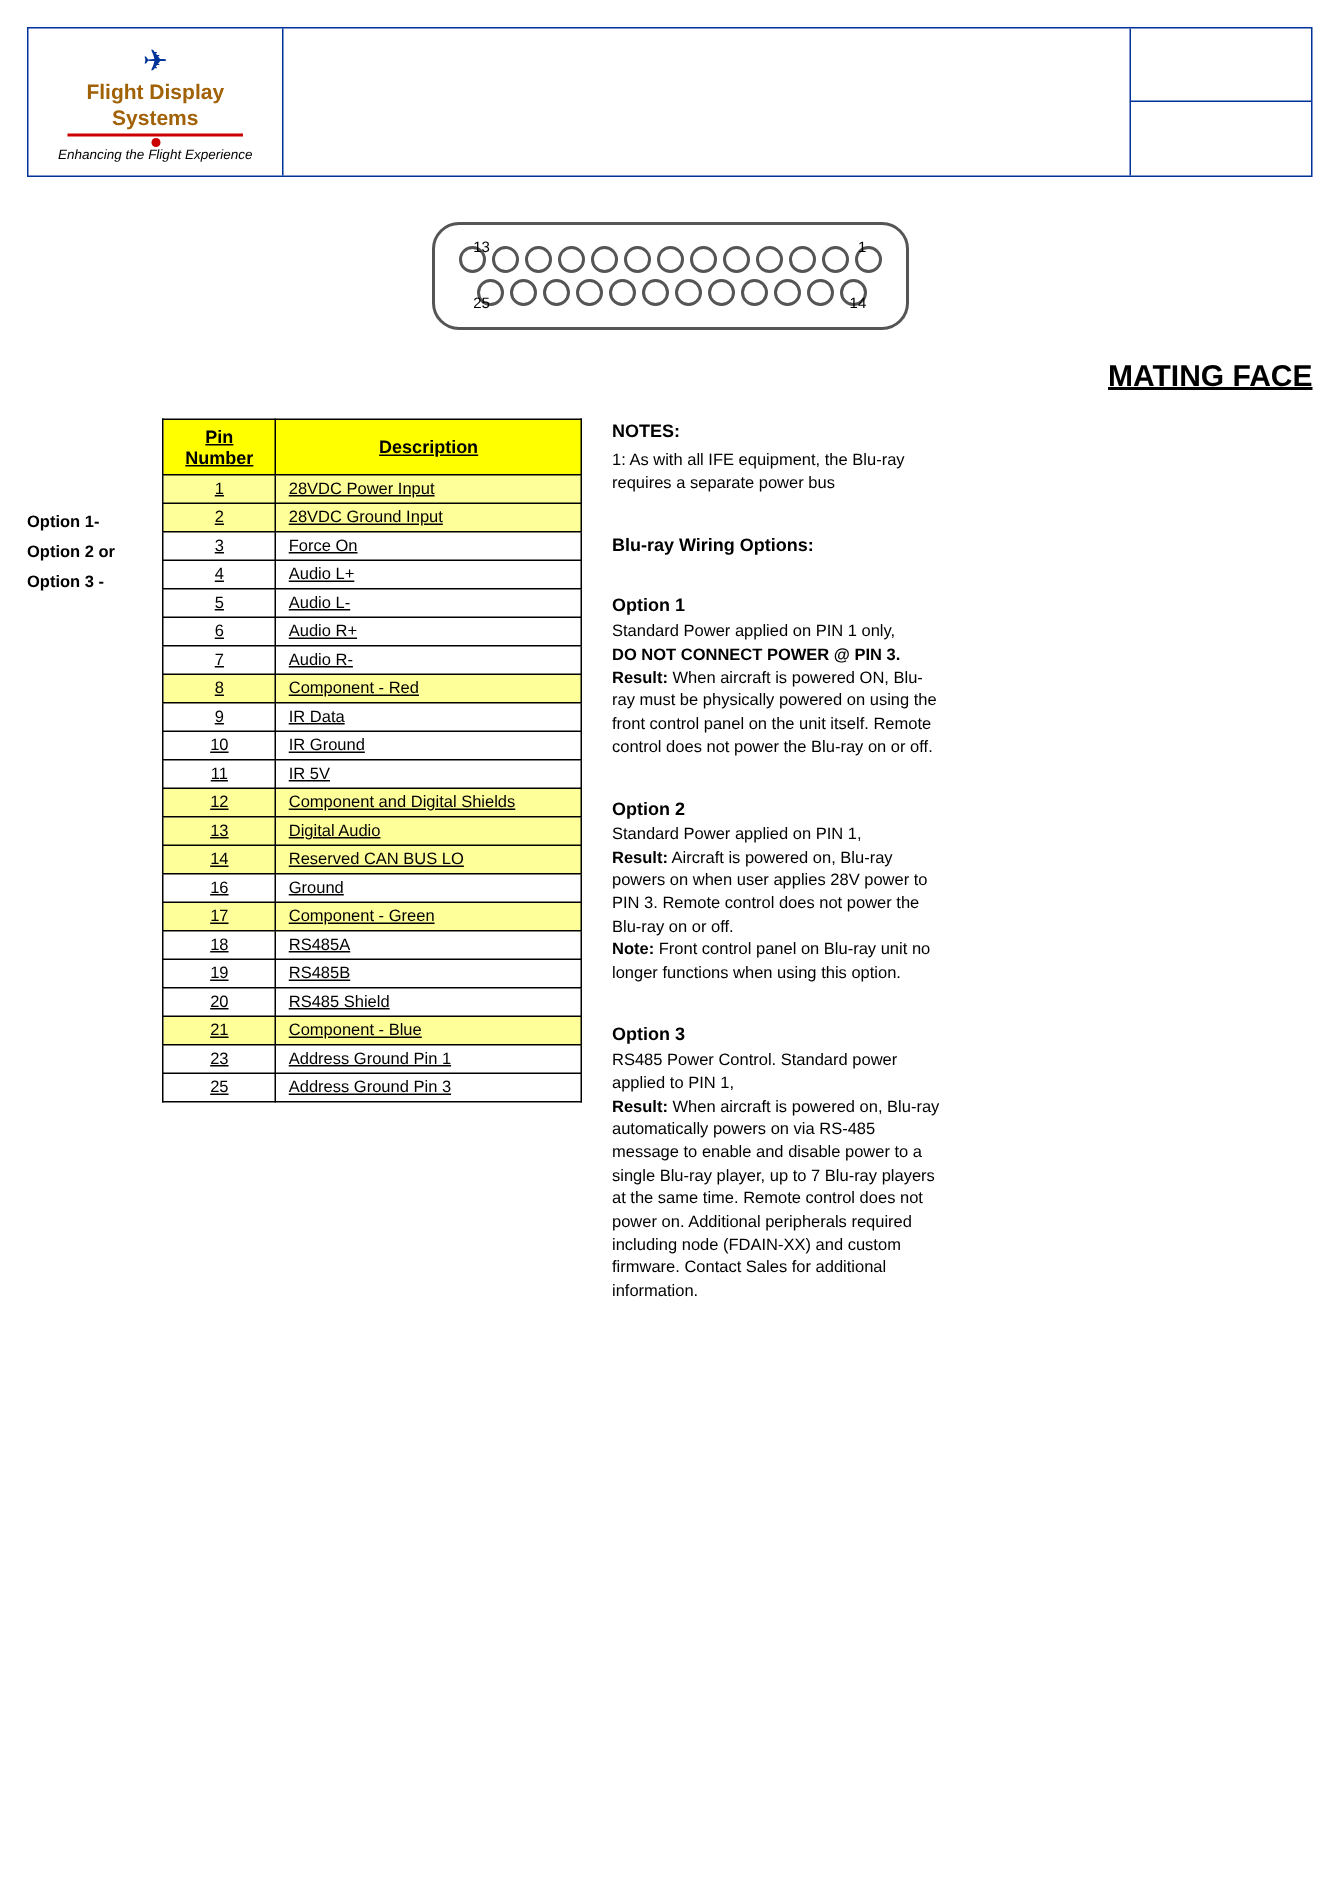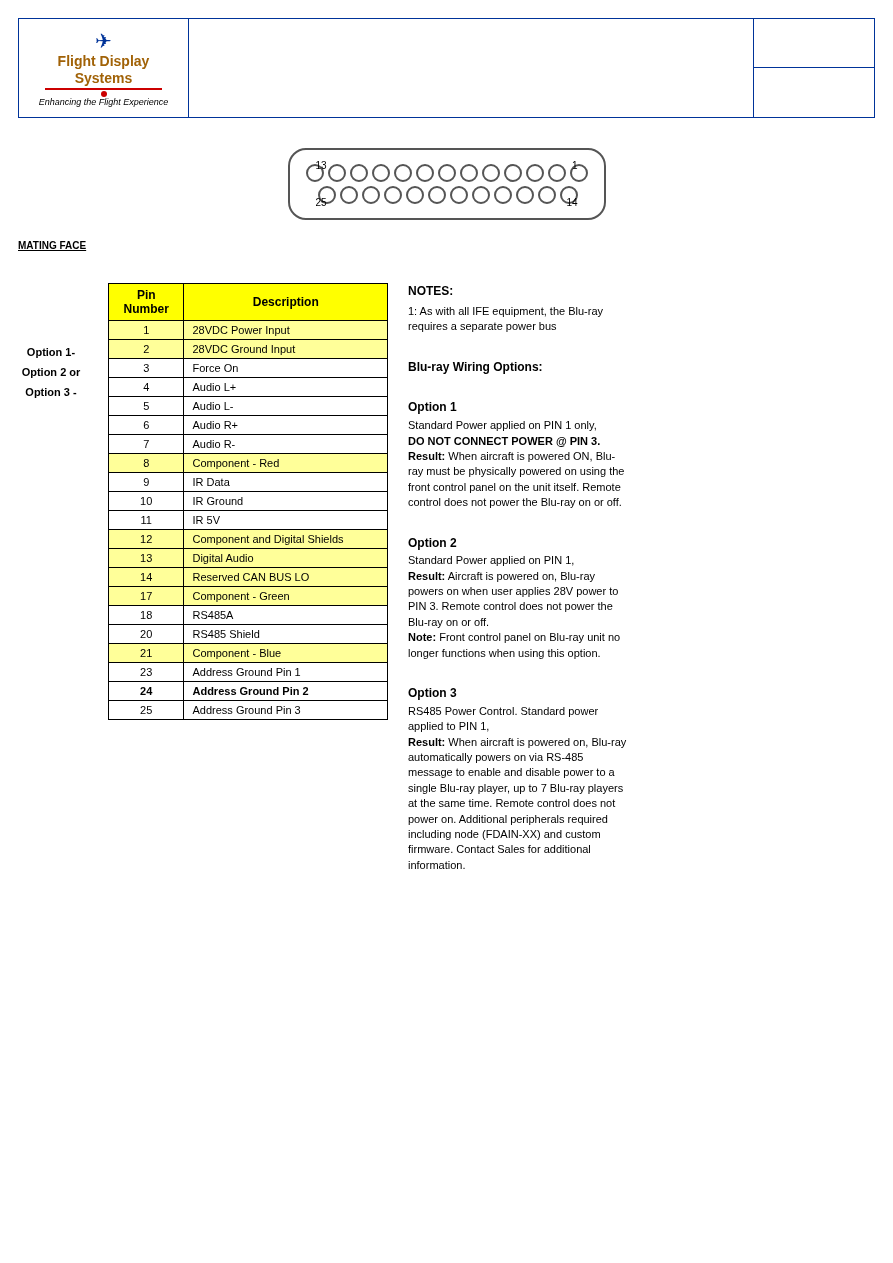--- a/index.html
+++ b/index.html
@@ -124,45 +124,46 @@
     }
     .connector-label-bottom-right {
       position: absolute;
       bottom: -4px;
       right: 10px;
       font-size: 10px;
     }
 
     
     .mating-face-title {
-      text-align: left;
-      font-size: 10px;
+      text-align: right;
+      font-size: 20px;
       font-weight: bold;
       text-decoration: underline;
-      margin-bottom: 32px;
+      margin-bottom: 16px;
     }
 
     
     .table-notes-wrapper {
       display: flex;
       gap: 20px;
       align-items: flex-start;
     }
     .table-left-label {
       font-size: 11px;
       font-weight: bold;
-      text-align: center;
+      text-align: left;
       padding-right: 4px;
       padding-top: 60px;
       min-width: 70px;
       line-height: 1.8;
     }
     .pin-table {
       border-collapse: collapse;
       min-width: 280px;
+      text-decoration: underline;
     }
     .pin-table th {
       background: #ffff00;
       border: 1px solid #000;
       padding: 4px 8px;
       text-align: center;
       font-size: 12px;
       font-weight: bold;
     }
     .pin-table td {
@@ -341,43 +342,47 @@
             <td>Component and Digital Shields</td>
           </tr>
           <tr class="row-yellow">
             <td class="pin-num">13</td>
             <td>Digital Audio</td>
           </tr>
           <tr class="row-yellow">
             <td class="pin-num">14</td>
             <td>Reserved CAN BUS LO</td>
           </tr>
+          <tr class="row-white">
+            <td class="pin-num">16</td>
+            <td>Ground</td>
+          </tr>
           <tr class="row-yellow">
             <td class="pin-num">17</td>
             <td>Component - Green</td>
           </tr>
           <tr class="row-white">
             <td class="pin-num">18</td>
             <td>RS485A</td>
           </tr>
           <tr class="row-white">
+            <td class="pin-num">19</td>
+            <td>RS485B</td>
+          </tr>
+          <tr class="row-white">
             <td class="pin-num">20</td>
             <td>RS485 Shield</td>
           </tr>
           <tr class="row-yellow">
             <td class="pin-num">21</td>
             <td>Component - Blue</td>
           </tr>
           <tr class="row-white">
             <td class="pin-num">23</td>
             <td>Address Ground Pin 1</td>
-          </tr>
-          <tr class="row-bold">
-            <td class="pin-num">24</td>
-            <td>Address Ground Pin 2</td>
           </tr>
           <tr class="row-white">
             <td class="pin-num">25</td>
             <td>Address Ground Pin 3</td>
           </tr>
         </tbody>
     </table>
 
     <div class="notes-section">
       <div class="notes-title">NOTES:</div>

